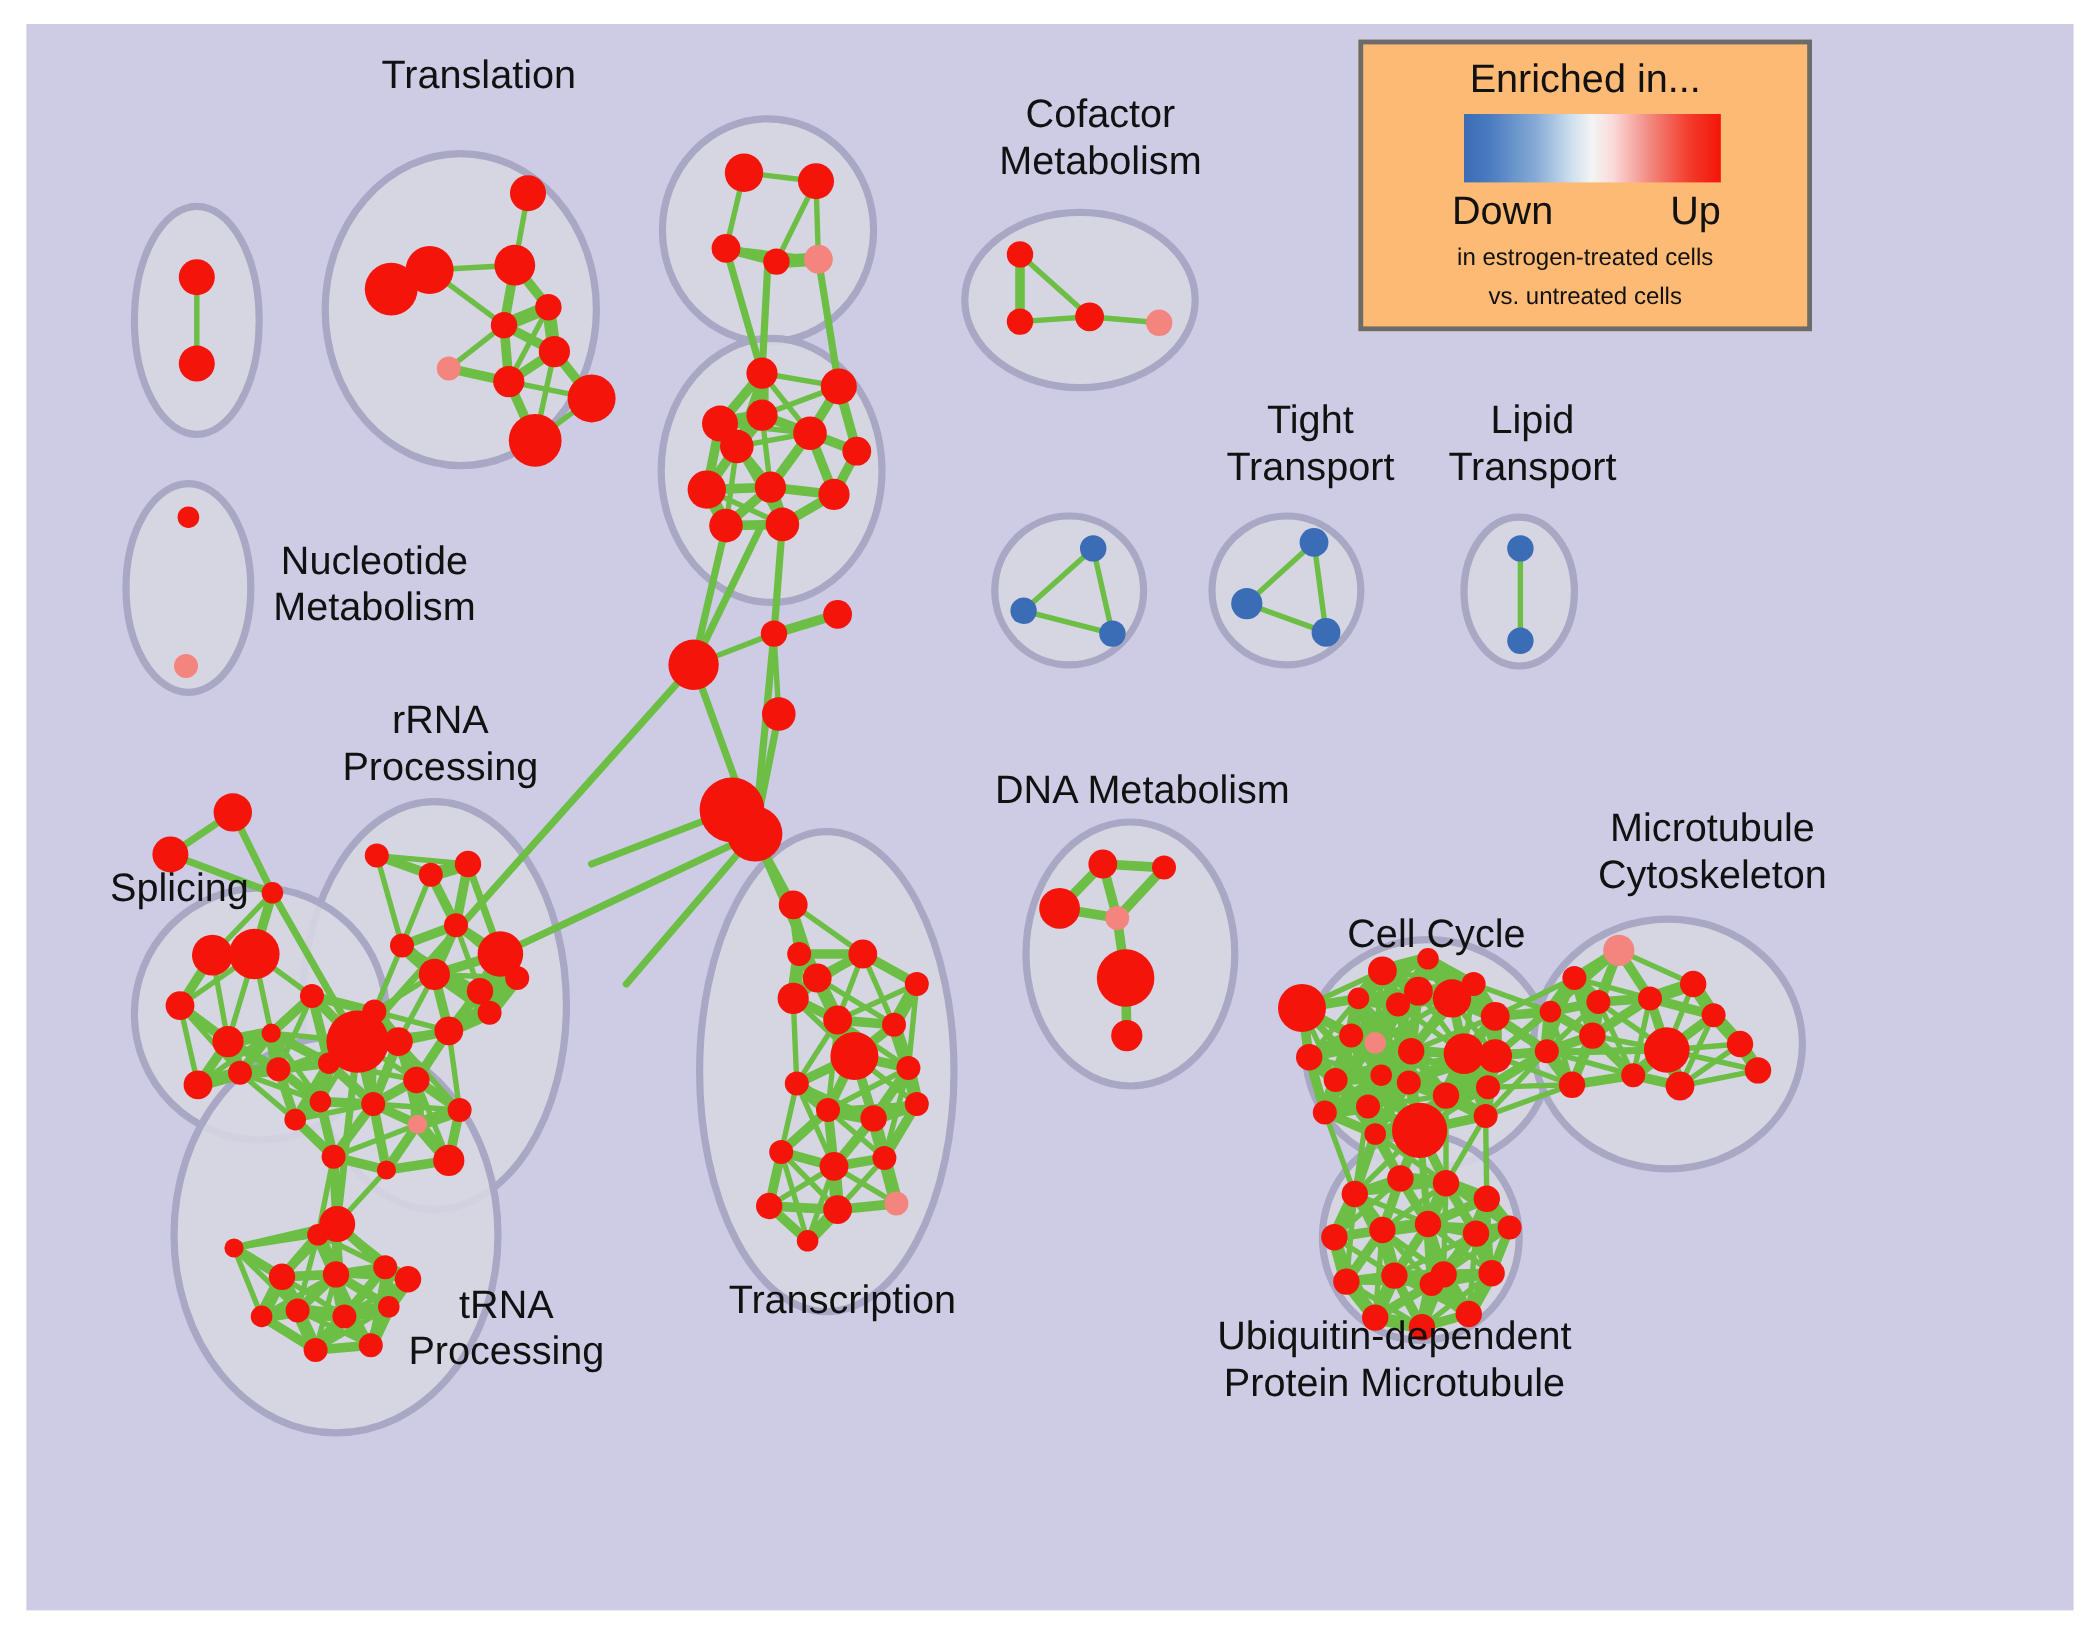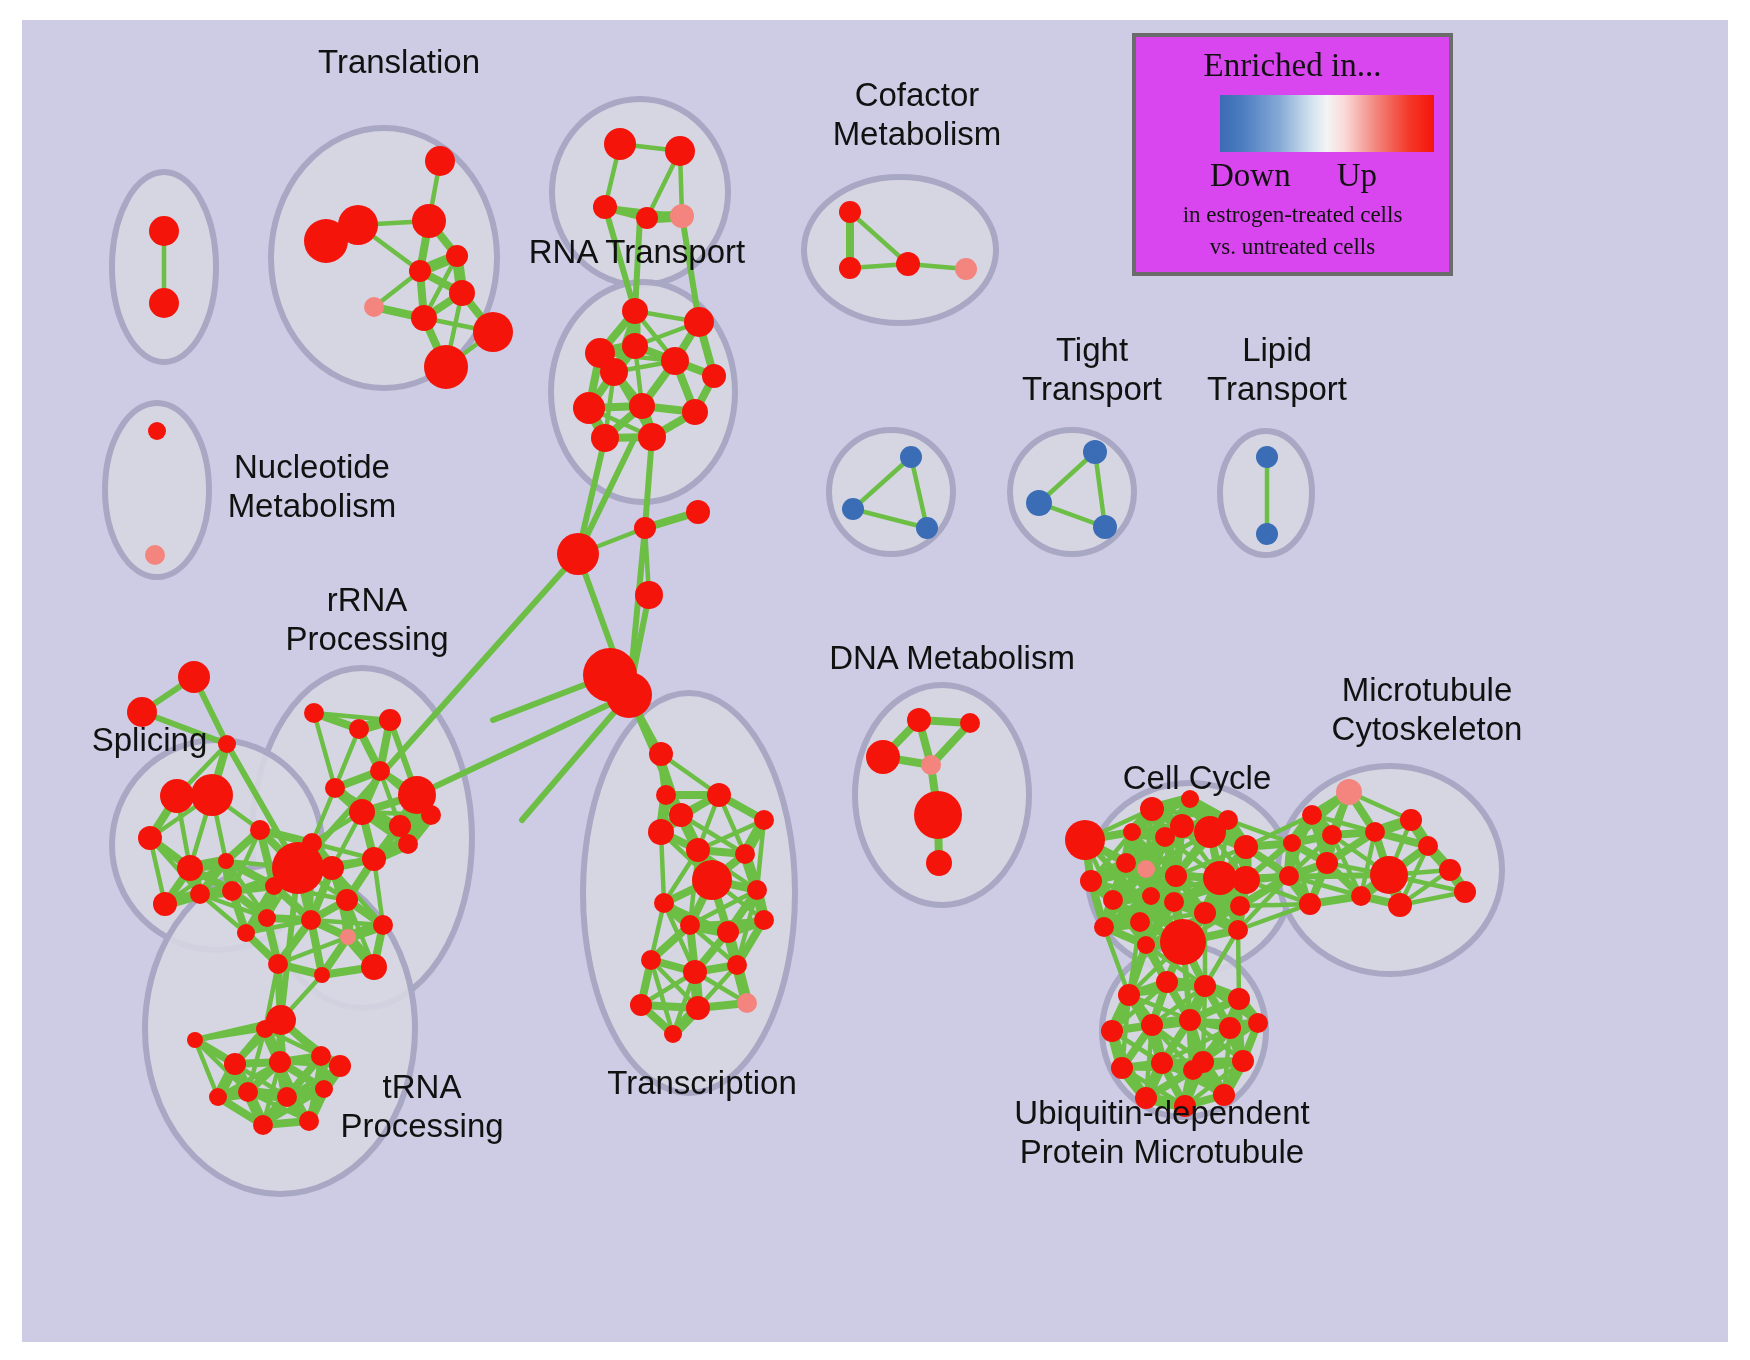--- a/index.html
+++ b/index.html
@@ -1,27 +1,27 @@
 <!DOCTYPE html>
 <html><head>
 <meta charset="utf-8">
 <style>
   html,body{margin:0;padding:0;background:#ffffff;}
   body{font-family:"Liberation Sans",sans-serif;}
   #stage{position:relative;width:1750px;height:1360px;background:#ffffff;overflow:hidden;}
   #canvas{position:absolute;left:22px;top:20px;width:1706px;height:1322px;background:#cdcce4;}
   #net{position:absolute;left:0;top:0;width:1706px;height:1322px;}
   .lbl{position:absolute;color:#111111;font-size:33px;line-height:39px;white-space:pre;font-family:"Liberation Sans",sans-serif;text-align:center;}
-  #legend{position:absolute;left:1110px;top:13px;width:321px;height:243px;background:#d946ef;border:4px solid #6b6b6b;box-sizing:border-box;font-family:Liberation Serif, serif;}
+  #legend{position:absolute;left:1110px;top:13px;width:378px;height:243px;background:#fdba74;border:4px solid #6b6b6b;box-sizing:border-box;}
   #legend .ltitle{position:absolute;left:0;right:0;top:10px;text-align:center;font-size:33px;color:#111;}
   #bar{position:absolute;left:84px;top:58px;width:214px;height:57px;
        background:linear-gradient(to right,#3b6cb5 0%,#4a7cc0 10%,#86aad6 28%,#cfe0ee 42%,#f4f4f4 50%,#fadada 58%,#f28b82 72%,#f33a2a 88%,#f5140a 100%);}
   #ldown{position:absolute;left:74px;top:120px;font-size:33px;color:#111;}
   #lup{position:absolute;right:72px;top:120px;font-size:33px;color:#111;margin-left:24px;}
-  #lsub{position:absolute;left:0;right:0;top:162px;text-align:center;font-size:23px;line-height:32px;color:#111;}
+  #lsub{position:absolute;left:0;right:0;top:162px;text-align:center;font-size:20px;line-height:32px;color:#111;}
 </style>
 </head>
 <body>
 
 <div id="stage">
   <div id="canvas">
     <svg id="net" viewBox="0 0 1706 1322">
         <ellipse cx="142" cy="247" rx="52" ry="95" fill="#d7d7e2" fill-opacity="0.88" stroke="#a8a7c4" stroke-width="6"></ellipse>
         <ellipse cx="362" cy="238" rx="113" ry="130" fill="#d7d7e2" fill-opacity="0.88" stroke="#a8a7c4" stroke-width="6"></ellipse>
         <ellipse cx="618" cy="172" rx="88" ry="93" fill="#d7d7e2" fill-opacity="0.88" stroke="#a8a7c4" stroke-width="6"></ellipse>
@@ -858,21 +858,20 @@
       <div id="bar"></div>
       <div id="ldown">Down</div>
       <div id="lup">Up</div>
       <div id="lsub">
           <div>in estrogen-treated cells</div>
           <div>vs. untreated cells</div>
         </div>
     </div>
       <div class="lbl" style="left: 262px; top: 22px; width: 230px;"><div>Translation</div></div>
       <div class="lbl" style="left: 775px; top: 55px; width: 240px;"><div>Cofactor</div><div>Metabolism</div></div>
-      <div class="lbl" style="left: 490px; top: 212px; width: 250px;"><div>RNA Transport</div></div>
       <div class="lbl" style="left: 175px; top: 427px; width: 230px;"><div>Nucleotide</div><div>Metabolism</div></div>
       <div class="lbl" style="left: 975px; top: 310px; width: 190px;"><div>Tight</div><div>Transport</div></div>
       <div class="lbl" style="left: 1160px; top: 310px; width: 190px;"><div>Lipid</div><div>Transport</div></div>
       <div class="lbl" style="left: 245px; top: 560px; width: 200px;"><div>rRNA</div><div>Processing</div></div>
       <div class="lbl" style="left: 40px; top: 700px; width: 175px;"><div>Splicing</div></div>
       <div class="lbl" style="left: 795px; top: 618px; width: 270px;"><div>DNA Metabolism</div></div>
       <div class="lbl" style="left: 1285px; top: 650px; width: 240px;"><div>Microtubule</div><div>Cytoskeleton</div></div>
       <div class="lbl" style="left: 1075px; top: 738px; width: 200px;"><div>Cell Cycle</div></div>
       <div class="lbl" style="left: 555px; top: 1043px; width: 250px;"><div>Transcription</div></div>
       <div class="lbl" style="left: 290px; top: 1047px; width: 220px;"><div>tRNA</div><div>Processing</div></div>

